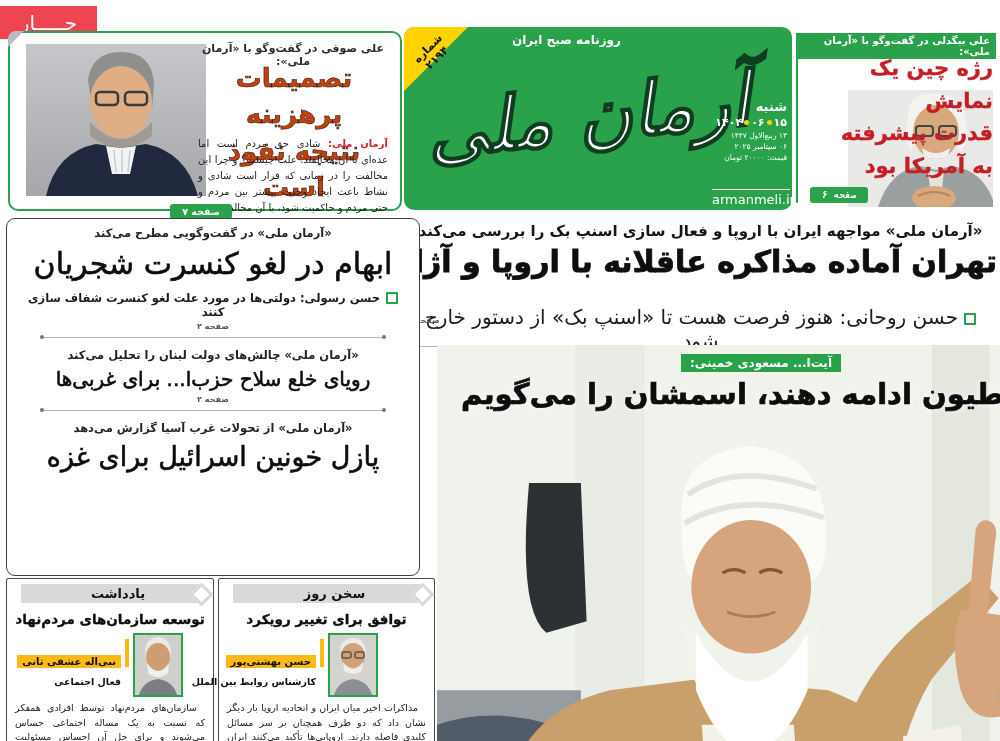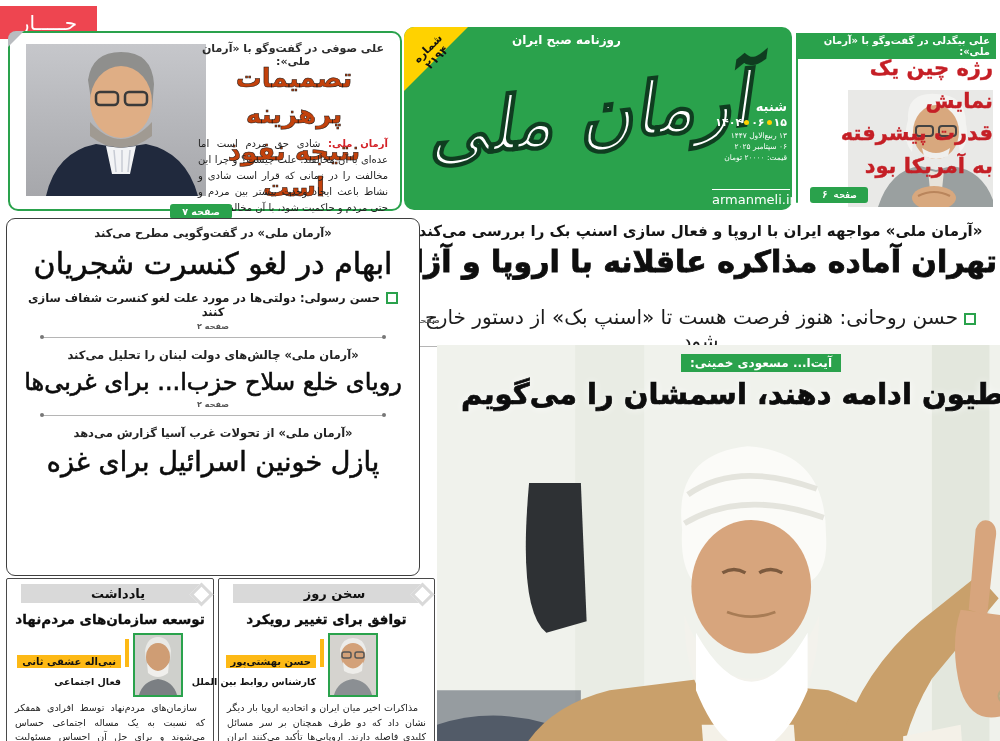--- a/index.html
+++ b/index.html
@@ -66,21 +66,21 @@
   .divider{position:relative;border-top:1px solid #b5b5b5;height:0;}
   .divider::before,.divider::after{content:"";position:absolute;top:-2.5px;width:4px;height:4px;background:#777;border-radius:50%;}
   .divider::before{right:-1px;} .divider::after{left:-1px;}
 
   
   .left-column{position:absolute;left:6px;top:218px;width:412px;height:356px;background:#fff;
     border:1.5px solid #3f3f3f;border-radius:9px;overflow:hidden;}
   .col-item{text-align:center;padding:7px 10px 3px;}
   .col-kicker{font-size:11.5px;font-weight:bold;color:#242424;}
   .col-headline{margin-top:5px;font-weight:normal;color:#0c0c0c;-webkit-text-stroke:.6px #0c0c0c;line-height:1.25;}
-  .h-xl{font-size:30px;} .h-l{font-size:24px;} .h-m{font-size:27px;}
+  .h-xl{font-size:30px;} .h-l{font-size:20px;} .h-m{font-size:27px;}
   .col-sub{margin-top:8px;font-size:11.5px;font-weight:bold;color:#1c1c1c;}
   .col-page{margin-top:3px;font-size:8px;font-weight:bold;color:#555;}
   .col-divider{margin:3px 34px;}
 
   
   .photo-story{position:absolute;left:437px;top:345px;width:648px;height:396px;overflow:hidden;}
   .photo-bg{position:absolute;inset:0;z-index:0;}
   .ps-kicker{position:relative;z-index:2;display:table;margin:9px auto 0;background:#2aa24c;color:#fff;
     font-size:12px;font-weight:bold;padding:2px 9px;}
   .ps-headline{position:relative;z-index:2;margin-top:5px;text-align:center;font-size:29px;font-weight:bold;

